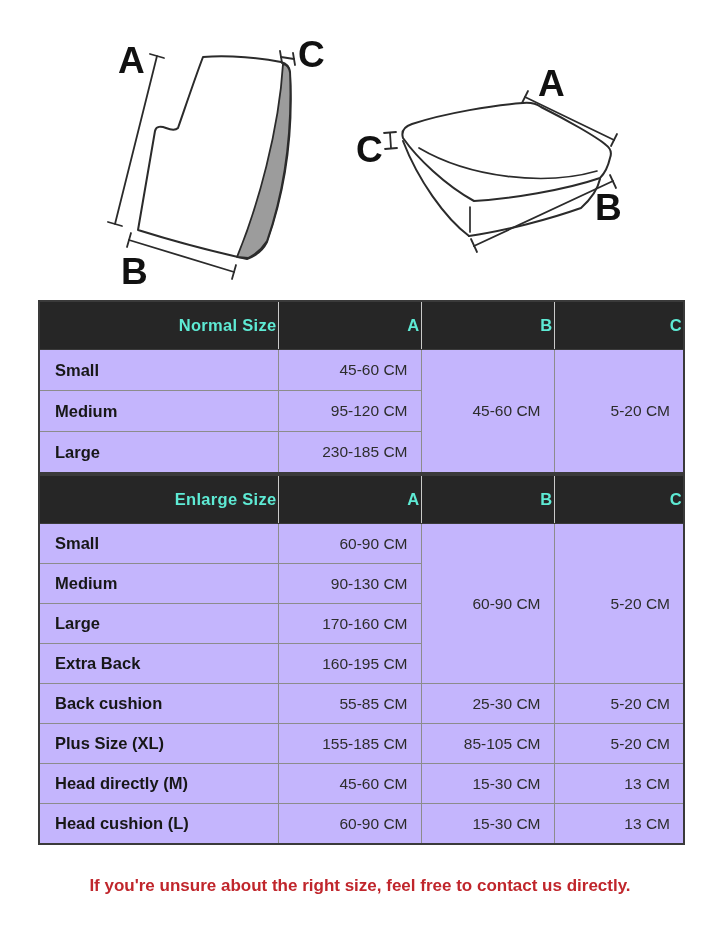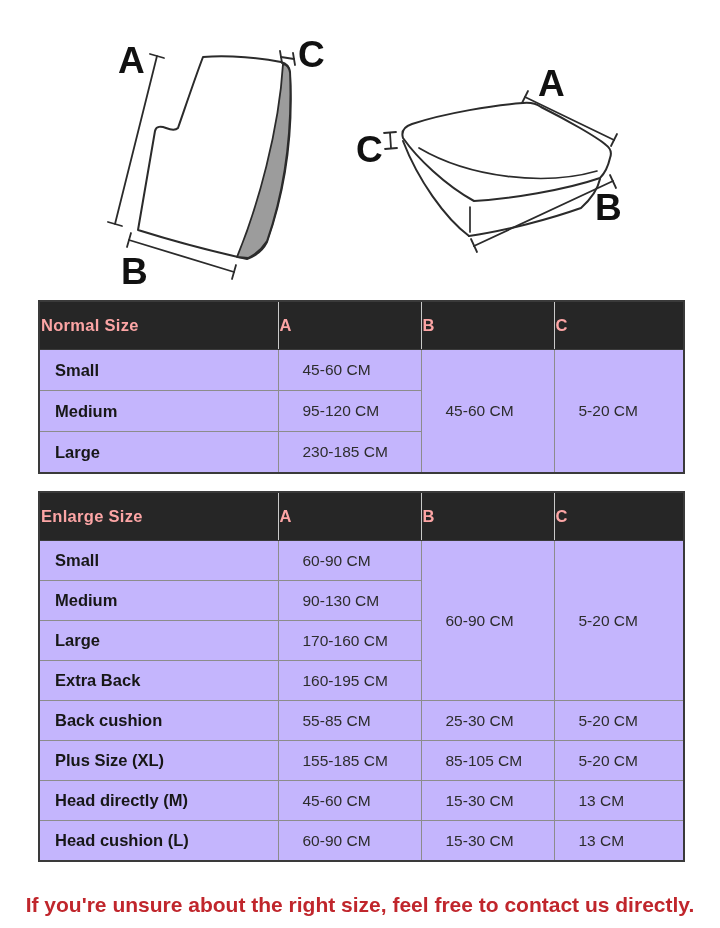--- a/index.html
+++ b/index.html
@@ -22,59 +22,60 @@
   }
 
   
   .size-table {
     border-collapse: collapse;
     table-layout: fixed;
     width: 645px;
     margin: 0 0 0 38px;
     border: 2px solid #3a3a3a;
   }
-  .size-table.second { margin-top: 17px; }
+  .size-table.second { }
   .size-table th {
     background: #262626;
-    color: #fca5a5;
+    color: #5eead4;
     font-weight: 700;
     font-size: 16.5px;
     letter-spacing: .3px;
     height: 45px;
-    text-align: left;
+    text-align: right;
     border-right: 1px solid #c9c9c9;
     border-bottom: 1px solid #3a3a3a;
   }
   .size-table th:last-child { border-right: none; }
   .size-table td {
     border: 1px solid #8c8c8c;
     font-size: 15.5px;
     color: #2d2d2d;
     height: 38px;
     background: #c4b5fd;
   }
   .size-table.second td { height: 37px; }
   .size-table td.label {
     font-weight: 700;
     font-size: 16.5px;
     color: #171717;
     text-align: left;
     padding-left: 15px;
   }
   .size-table td.val {
+    text-align: right;
     padding-right: 13px;
     padding-left: 24px;
   }
 
   
   .note {
     margin-top: 31px;
     text-align: center;
     font-weight: 700;
-    font-size: 21px;
+    font-size: 17px;
     color: #c0262c;
   }
 </style>
 </head>
 <body>
 
 <div class="page">
 
   <div class="diagram-area">
     <svg width="720" height="300" viewBox="0 0 720 300">

